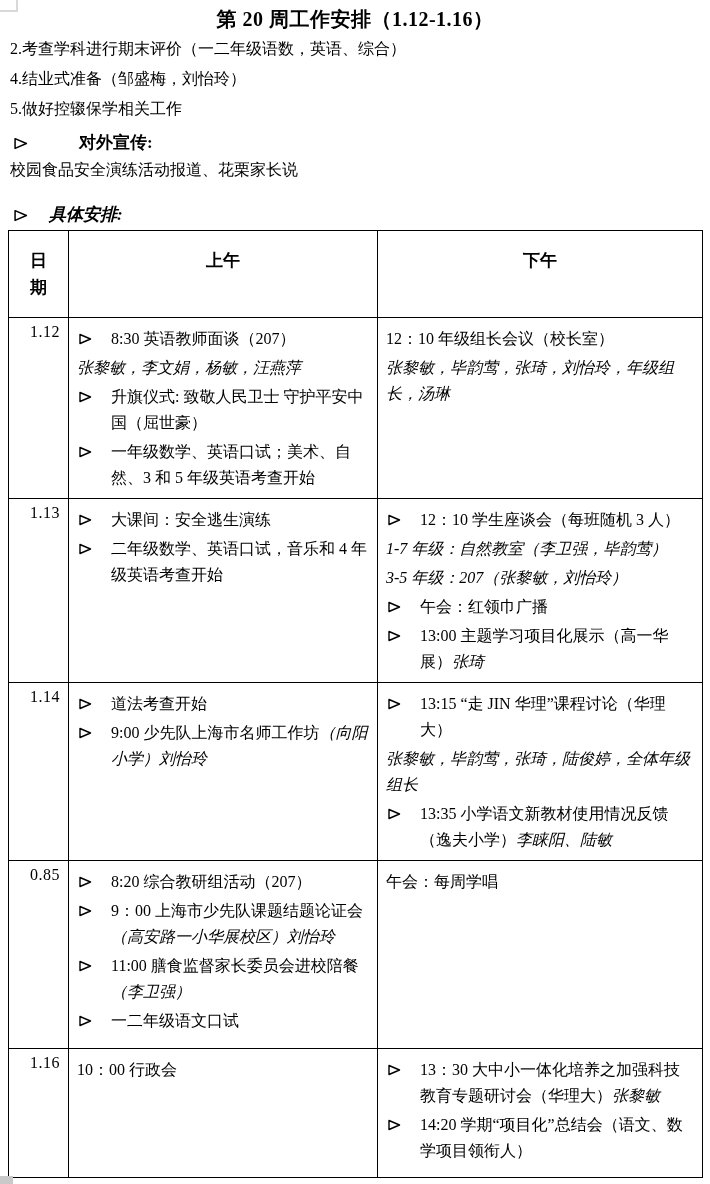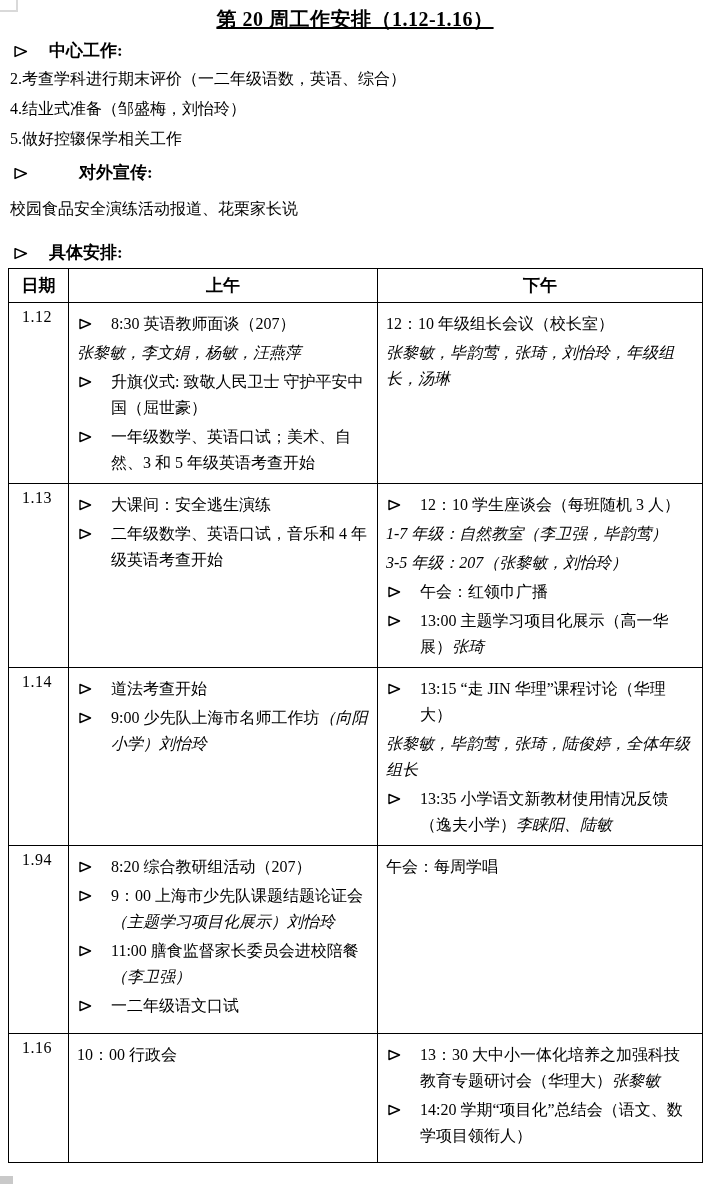--- a/index.html
+++ b/index.html
@@ -12,69 +12,69 @@
   }
   .page { padding:0 8px; }
 
   .doc-title {
     text-align:center;
     font-size:20px;
     font-weight:bold;
     padding-top:6px;
     line-height:26px;
     letter-spacing:0.5px;
-    text-decoration:underline;
   }
 
   .section-heading {
     display:flex;
     align-items:center;
     font-weight:bold;
     font-size:17px;
     line-height:22px;
   }
   .section-heading .arrow-wrap { margin-left:6px; width:15px; display:flex; }
   .section-heading .h-text { margin-left:20px; }
   .sh-1 { margin-top:8px; }
   .sh-2 { margin-top:8px;gap:30px; }
-  .sh-3 { margin-top:18px; }
+  .sh-3 { margin-top:18px;font-style:italic; }
 
   .num-list { margin-top:2px; padding-left:2px; }
   .num-item { font-size:16px; line-height:30px; }
 
-  .body-line { font-size:16px; line-height:30px; margin-top:10px; padding-left:2px; }
+  .body-line { font-size:16px; line-height:30px; margin-top:2px; padding-left:2px;font-family:Liberation Mono, monospace; }
 
   table.schedule {
     border-collapse:collapse;
     width:694px;
     table-layout:fixed;
     margin-top:4px;
   }
   table.schedule th, table.schedule td {
     border:1px solid #000000;
     vertical-align:top;
   }
   table.schedule th {
     font-size:17px;
     font-weight:bold;
     text-align:center;
-    padding:3px;
+    padding:16px;
     line-height:27px;
   }
   thead tr { height:28px; }
   tbody tr:nth-child(1) { height:160px; }
   tbody tr:nth-child(2) { height:180px; }
   tbody tr:nth-child(3) { height:172px; }
   tbody tr:nth-child(4) { height:188px; }
   tbody tr:nth-child(5) { height:129px; }
 
   td.date-cell {
     font-size:16px;
     padding:5px 0 16px 13px;
     letter-spacing:0.5px;
+    text-align:center;
   }
   td.content-cell {
     font-size:16px;
     padding:8px 8px 4px 8px;
     margin-top:40px;
   }
   .cell-line {
     line-height:26px;
     margin-bottom:3px;
     position:relative;
@@ -95,28 +95,20 @@
     background:#c9c9c9;
   }
 </style>
 </head>
 <body>
 
 <div class="page">
 
   <div class="doc-title">第 20 周工作安排（1.12-1.16）</div>
 
-  <div class="section-heading sh-1">
-    <span class="arrow-wrap">
-      <svg viewBox="0 0 13 12" width="14" height="13">
-          <polygon points="1,1.5 11.5,6 1,10.5" fill="#ffffff" stroke="#000000" stroke-width="1.4" stroke-linejoin="round"></polygon>
-        </svg>
-    </span>
-    <span class="h-text">中心工作:</span>
-  </div>
 
   <div class="num-list">
       <div class="num-item">2.考查学科进行期末评价（一二年级语数，英语、综合）</div>
       <div class="num-item">4.结业式准备（邹盛梅，刘怡玲）</div>
       <div class="num-item">5.做好控辍保学相关工作</div>
     </div>
 
   <div class="section-heading sh-2">
     <span class="arrow-wrap">
       <svg viewBox="0 0 13 12" width="14" height="13">
@@ -208,28 +200,28 @@
             <div class="cell-line bulleted"><svg viewBox="0 0 13 12" width="13" height="12">
                 <polygon points="1,1.5 11.5,6 1,10.5" fill="#ffffff" stroke="#000000" stroke-width="1.4" stroke-linejoin="round"></polygon>
               </svg><span class="line-text">13:15 “走 JIN 华理”课程讨论（华理大）</span></div>
             <div class="cell-line kaiti"><span class="line-text">张黎敏，毕韵莺，张琦，陆俊婷，全体年级组长</span></div>
             <div class="cell-line bulleted"><svg viewBox="0 0 13 12" width="13" height="12">
                 <polygon points="1,1.5 11.5,6 1,10.5" fill="#ffffff" stroke="#000000" stroke-width="1.4" stroke-linejoin="round"></polygon>
               </svg><span class="line-text">13:35 小学语文新教材使用情况反馈（逸夫小学）</span><span class="kaiti">李睐阳、陆敏</span></div>
           </td>
         </tr>
         <tr>
-          <td class="date-cell">1.94</td>
+          <td class="date-cell">0.85</td>
           <td class="content-cell">
             <div class="cell-line bulleted"><svg viewBox="0 0 13 12" width="13" height="12">
                 <polygon points="1,1.5 11.5,6 1,10.5" fill="#ffffff" stroke="#000000" stroke-width="1.4" stroke-linejoin="round"></polygon>
               </svg><span class="line-text">8:20 综合教研组活动（207）</span></div>
             <div class="cell-line bulleted"><svg viewBox="0 0 13 12" width="13" height="12">
                 <polygon points="1,1.5 11.5,6 1,10.5" fill="#ffffff" stroke="#000000" stroke-width="1.4" stroke-linejoin="round"></polygon>
-              </svg><span class="line-text">9：00 上海市少先队课题结题论证会</span><span class="kaiti">（主题学习项目化展示）刘怡玲</span></div>
+              </svg><span class="line-text">9：00 上海市少先队课题结题论证会</span><span class="kaiti">（高安路一小华展校区）刘怡玲</span></div>
             <div class="cell-line bulleted"><svg viewBox="0 0 13 12" width="13" height="12">
                 <polygon points="1,1.5 11.5,6 1,10.5" fill="#ffffff" stroke="#000000" stroke-width="1.4" stroke-linejoin="round"></polygon>
               </svg><span class="line-text">11:00 膳食监督家长委员会进校陪餐</span><span class="kaiti">（李卫强）</span></div>
             <div class="cell-line bulleted"><svg viewBox="0 0 13 12" width="13" height="12">
                 <polygon points="1,1.5 11.5,6 1,10.5" fill="#ffffff" stroke="#000000" stroke-width="1.4" stroke-linejoin="round"></polygon>
               </svg><span class="line-text">一二年级语文口试</span></div>
           </td>
           <td class="content-cell">
             <div class="cell-line"><span class="line-text">午会：每周学唱</span></div>
           </td>

